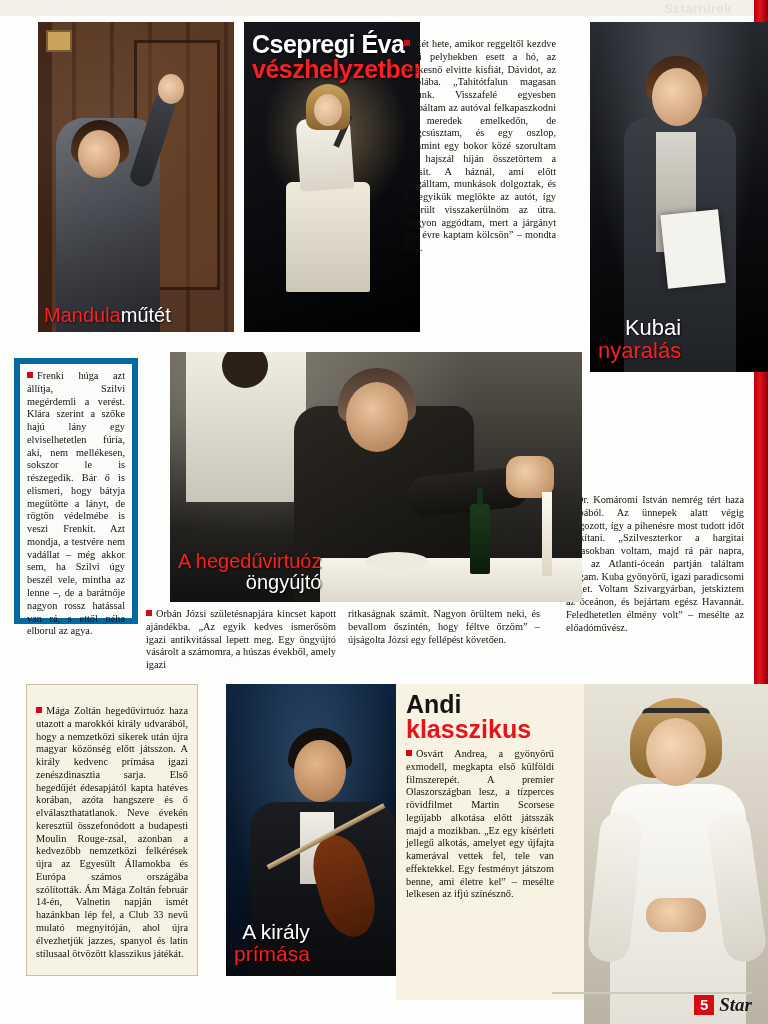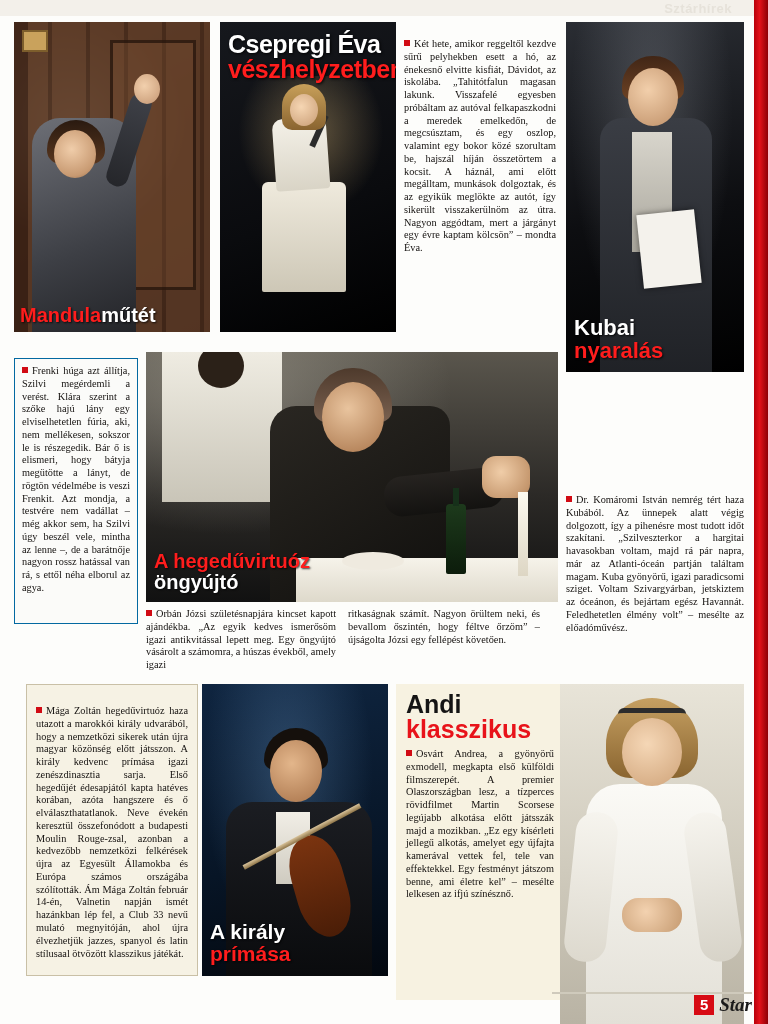--- a/index.html
+++ b/index.html
@@ -24,44 +24,45 @@
     position:absolute; top:0; left:0; width:754px; height:16px;
     background:#f3f0ea;
   }
   .ghost-title {
     position:absolute; top:1px; right:36px;
     font-family:"Liberation Sans", sans-serif;
     font-size:13px; font-weight:bold; color:#e6e2da; letter-spacing:.5px;
   }
 
   
-  .photo { position:absolute; overflow:hidden; }
+  .photo { position:absolute; overflow:hidden;margin-left:24px; }
   .photo .cap {
     position:absolute; left:6px; bottom:6px;
     font-family:"Liberation Sans", sans-serif;
-    font-weight:bold; line-height:1.05;
+    font-weight:normal; line-height:1.05;
     text-shadow:1px 1px 2px rgba(0,0,0,.75);
+    text-align:right;
   }
   .cap .w { color:#ffffff; }
   .cap .r { color:#ff1d1d; }
 
   
   .txt {
     position:absolute;
     font-size:10.3px; line-height:1.24;
     color:#14110f; text-align:justify;
     font-family:"Liberation Serif", serif;
   }
   .txt p { margin:0 0 2px 0; text-indent:0; }
   .sq {
     display:inline-block; width:6px; height:6px; background:#d10b14;
     margin-right:4px; vertical-align:1px;
   }
   .boxed {
-    border:1px solid #0369a1; background:#fbfbf9; padding:6px 7px;
+    border:6px solid #0369a1; background:#fbfbf9; padding:6px 7px;
   }
 
   
   #p-mandula { left:14px; top:22px; width:196px; height:310px;
     background:
       radial-gradient(circle at 30% 34%, rgba(255,226,190,.55), rgba(0,0,0,0) 46%),
       linear-gradient(150deg,#6f4a33 0%,#4a2e1d 40%,#2a1711 100%);
   }
   #p-mandula .door {
     position:absolute; left:0; top:0; width:196px; height:310px;

